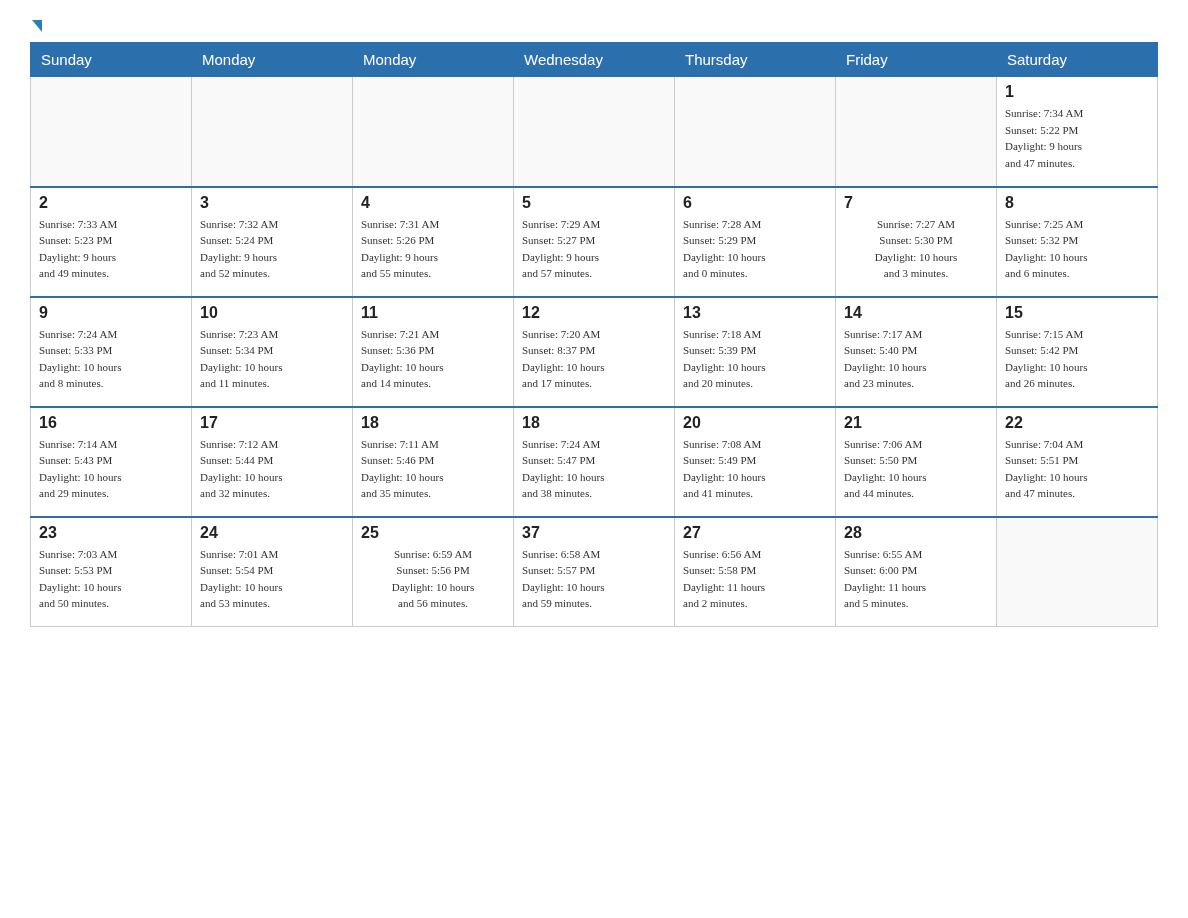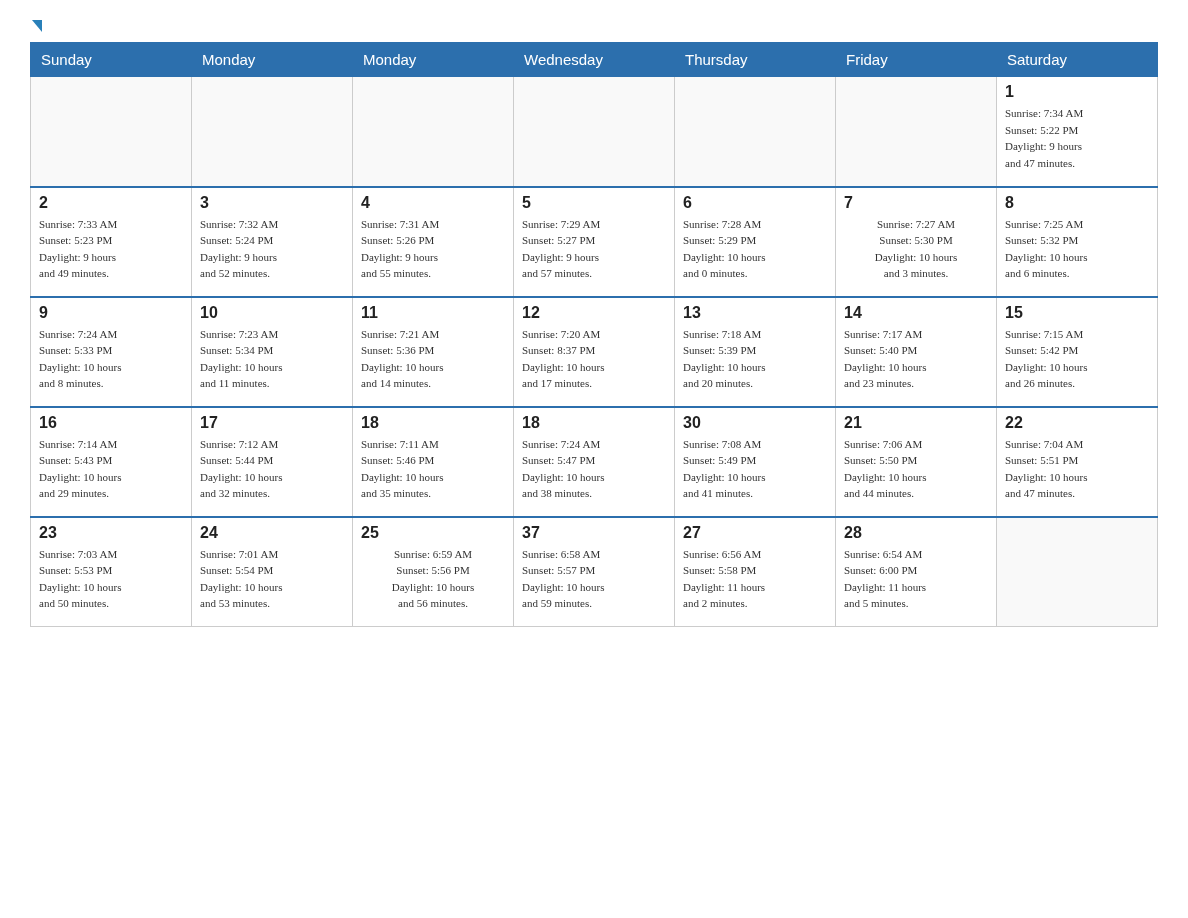--- a/index.html
+++ b/index.html
@@ -273,21 +273,21 @@
 and 35 minutes.</div>
         </td>
         <td>
           <span class="day-number">18</span>
           <div class="day-info" style="white-space: pre-line;">Sunrise: 7:24 AM
 Sunset: 5:47 PM
 Daylight: 10 hours
 and 38 minutes.</div>
         </td>
         <td>
-          <span class="day-number">30</span>
+          <span class="day-number">20</span>
           <div class="day-info" style="white-space: pre-line;">Sunrise: 7:08 AM
 Sunset: 5:49 PM
 Daylight: 10 hours
 and 41 minutes.</div>
         </td>
         <td>
           <span class="day-number">21</span>
           <div class="day-info" style="white-space: pre-line;">Sunrise: 7:06 AM
 Sunset: 5:50 PM
 Daylight: 10 hours
@@ -332,21 +332,21 @@
         </td>
         <td>
           <span class="day-number">27</span>
           <div class="day-info" style="white-space: pre-line;">Sunrise: 6:56 AM
 Sunset: 5:58 PM
 Daylight: 11 hours
 and 2 minutes.</div>
         </td>
         <td>
           <span class="day-number">28</span>
-          <div class="day-info" style="white-space: pre-line;">Sunrise: 6:54 AM
+          <div class="day-info" style="white-space: pre-line;">Sunrise: 6:55 AM
 Sunset: 6:00 PM
 Daylight: 11 hours
 and 5 minutes.</div>
         </td>
         <td class="empty-cell"></td>
       </tr>
     </tbody>
 </table>
 
 </body></html>

